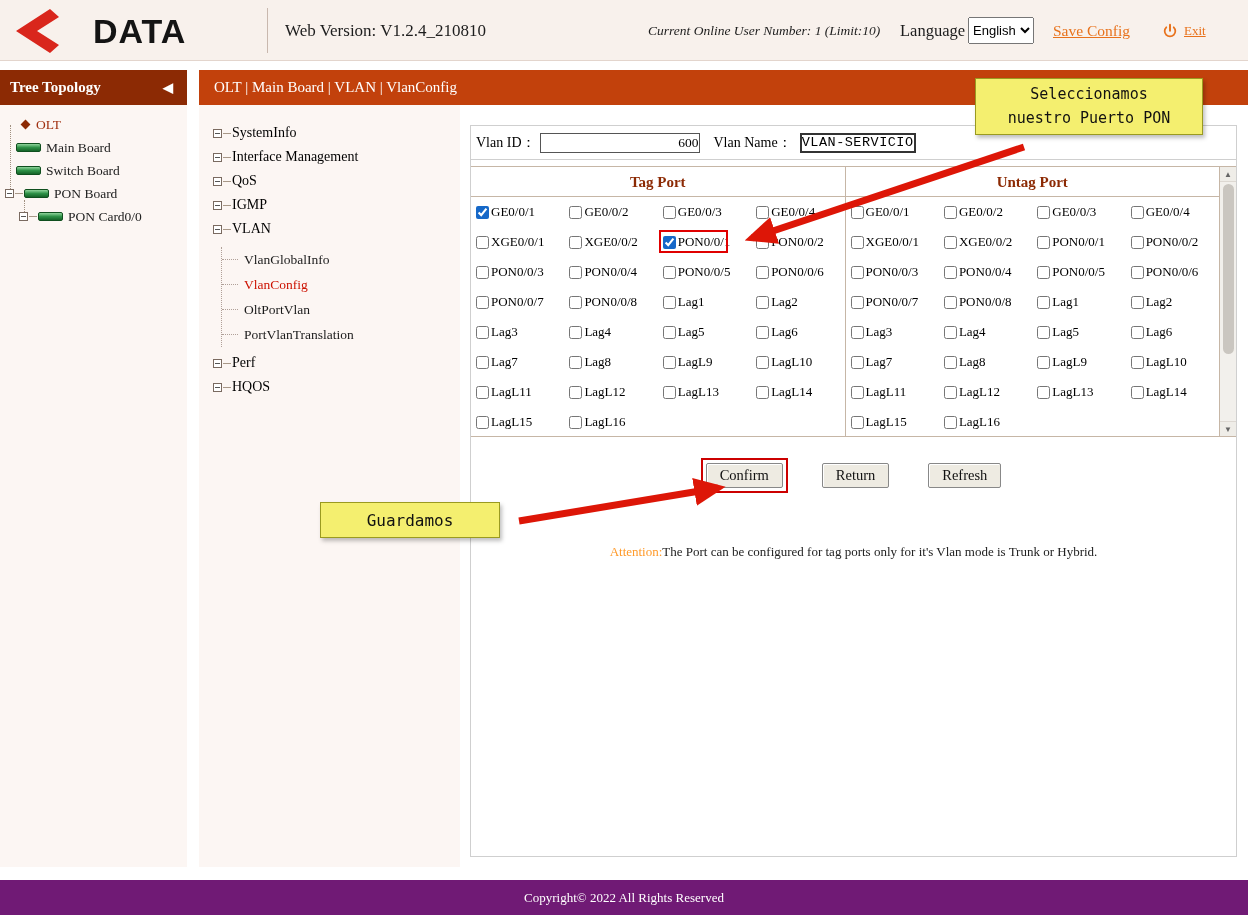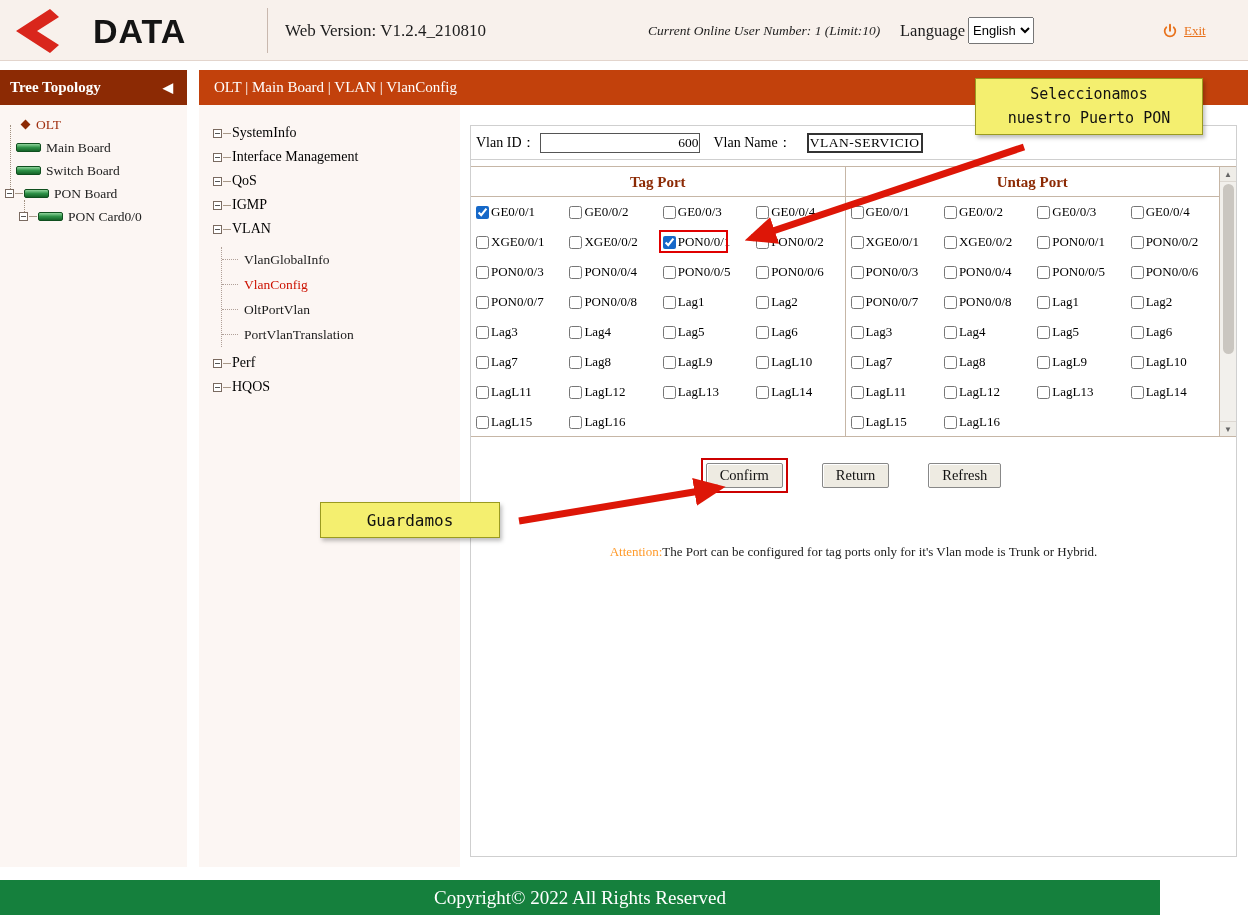--- a/index.html
+++ b/index.html
@@ -64,21 +64,21 @@
   .menu-child.active span:last-child { color:#cc1100; }
   
   .content-box { position:absolute; left:470px; top:125px; width:767px; height:732px;
                  background:#fff; border:1px solid #cfcfcf; }
   .vlan-row { height:34px; border-bottom:1px solid #cfcfcf; display:flex; align-items:center; font-size:14px; }
   .vlan-row .lbl { margin-left:5px; }
   .vlan-row .lbl2 { margin-left:14px; }
   .vlan-id { width:160px; height:20px; border:1px solid #555; text-align:right;
              font-family:"Liberation Serif",serif; font-size:13.5px; margin-left:4px; }
   .vlan-name { width:116px; height:20px; border:2px solid #333; text-align:center;
-               font-family:Liberation Serif, serif; font-size:13.5px; letter-spacing:0.5px; margin-left:15px; }
+               font-family:Liberation Mono, monospace; font-size:13.5px; letter-spacing:0.5px; margin-left:8px; }
   .port-table { margin-top:6px; height:271px; border-top:1px solid #c6b6a6; border-bottom:1px solid #c6b6a6;
                 display:flex; }
   .half { flex:1; }
   .half.left { border-right:1px solid #c6b6a6; }
   .half-header { height:30px; line-height:30px; text-align:center; font-weight:bold;
                  color:#8c2a04; font-size:15px; border-bottom:1px solid #c6b6a6; }
   .grid { display:grid; grid-template-columns:repeat(4,1fr); }
   .port-item { height:30px; display:flex; align-items:center; padding-left:5px;
                font-size:13px; position:relative; }
   .port-item input[type=checkbox] { width:13px; height:13px; margin:0 2px 0 0; accent-color:#1668c8; flex:none; }
@@ -101,40 +101,41 @@
   .attention { margin-top:56px; text-align:center; font-size:13px; color:#222; }
   .attention .prefix { color:#ff9a2a; }
   
   .note { position:absolute; background:#f4ef6f; border:1px solid #9a9a20;
           box-shadow:2px 3px 4px rgba(0,0,0,0.25); font-family:"DejaVu Sans Mono", monospace;
           color:#111; z-index:60; display:flex; flex-direction:column; align-items:center; justify-content:center; }
   #note-pon  { left:975px; top:78px;  width:228px; height:57px; font-size:15px; line-height:1.55; }
   #note-save { left:320px; top:502px; width:180px; height:36px; font-size:16px; }
   .arrows { position:absolute; left:0; top:0; width:1248px; height:915px; z-index:55; pointer-events:none; }
   
-  .footer { position:absolute; left:0; top:880px; width:1160px; height:35px; background:#15803d;
-            color:#fff; text-align:center; line-height:35px; font-size:19px; }
+  .footer { position:absolute; left:0; top:880px; width:1248px; height:35px; background:#701a75;
+            color:#fff; text-align:center; line-height:35px; font-size:13px; }
 </style>
 </head>
 <body>
 
 <div class="header">
   <div class="logo">
     <svg width="48" height="46" viewBox="0 0 48 46">
       <polygon points="36,1 2,23 36,45 45,37 23,23 45,9" fill="#d9261c"></polygon>
     </svg>
     <span class="logo-text">DATA</span>
   </div>
   <div class="header-divider"></div>
   <div class="web-version">Web Version: V1.2.4_210810</div>
   <div class="online-users">Current Online User Number: 1 (Limit:10)</div>
   <div class="language-label">Language</div>
   <select class="language-select">
     <option>English</option>
   </select>
+  <a class="save-config">Save Config</a>
   <div class="exit-group">
     <svg width="16" height="16" viewBox="0 0 24 24">
       <path d="M12 2.5v9" stroke="#e8721c" stroke-width="3" fill="none" stroke-linecap="round"></path>
       <path d="M6.4 6.4a8 8 0 1 0 11.2 0" stroke="#e8721c" stroke-width="2.6" fill="none" stroke-linecap="round"></path>
     </svg>
     <a class="exit-link">Exit</a>
   </div>
 </div>
 
 <div class="sidebar">

